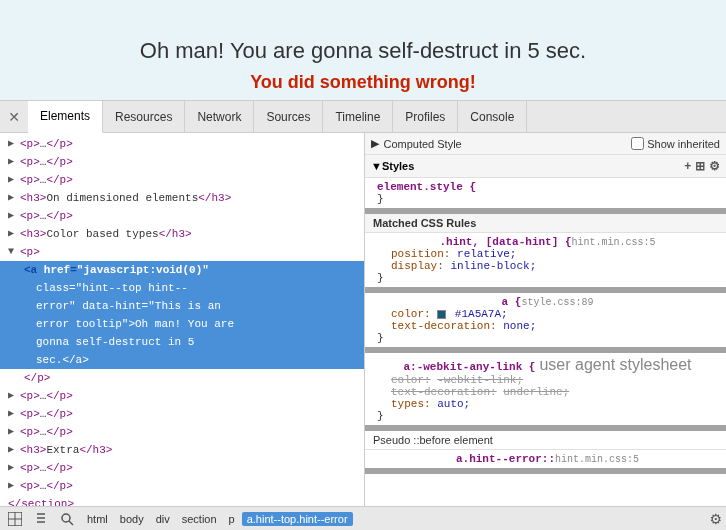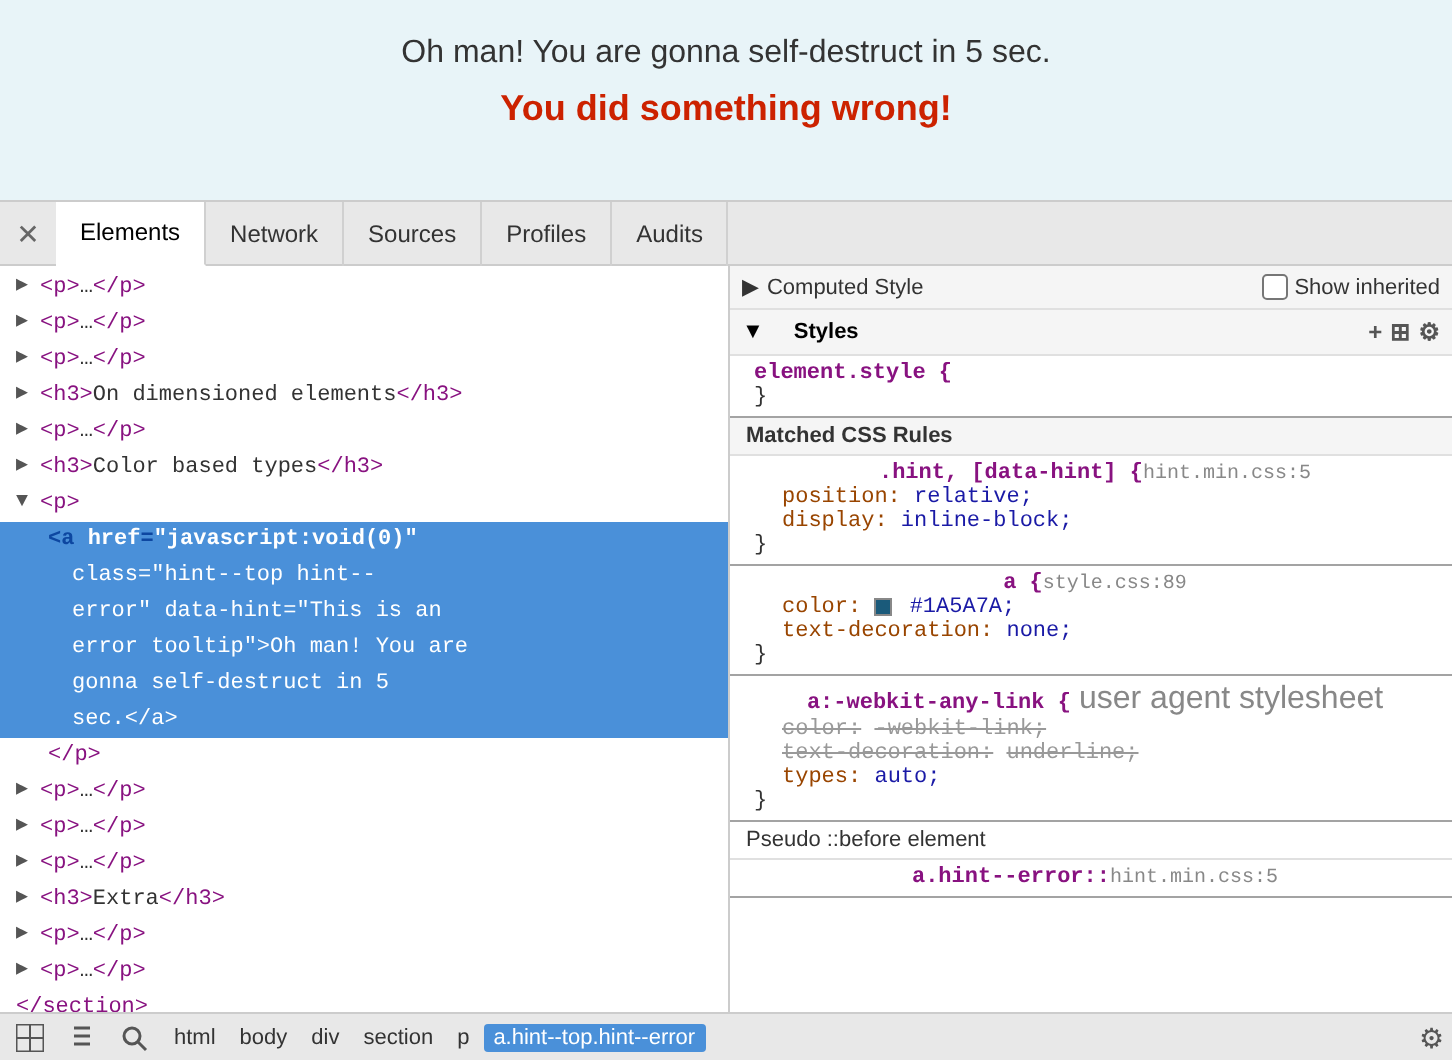--- a/index.html
+++ b/index.html
@@ -6,23 +6,24 @@
     body { font-family: Arial, sans-serif; width: 726px; height: 530px; overflow: hidden; background: #f0f8ff; }
 
     
     .preview-area {
       background: #e8f4f8;
       text-align: center;
       padding: 18px 10px 14px;
       height: 100px;
     }
     .preview-title {
-      font-size: 16px;
+      font-size: 22px;
       color: #333;
       margin-bottom: 8px;
+      margin-top: 20px;
     }
     .preview-subtitle {
       font-size: 18px;
       color: #cc2200;
       font-weight: bold;
     }
 
     
     .devtools {
       width: 726px;
@@ -158,21 +159,21 @@
       gap: 4px;
     }
     .styles-icon-btn {
       cursor: pointer;
       font-size: 12px;
       color: #555;
     }
 
     .css-rule {
       padding: 3px 8px 3px 12px;
-      border-bottom: 1px solid #a3a3a3;
+      border-bottom: 6px solid #a3a3a3;
     }
     .css-selector-line {
       display: flex;
       justify-content: center;
       align-items: baseline;
     }
     .css-selector { color: #881280; font-weight: bold; }
     .css-source { color: #888; font-size: 10px; }
     .css-prop { color: #994500; }
     .css-val { color: #1a1aa6; }
@@ -271,24 +272,26 @@
 <div class="preview-area">
   <div class="preview-title">Oh man! You are gonna self-destruct in 5 sec.</div>
   <div class="preview-subtitle">You did something wrong!</div>
 </div>
 
 <div class="devtools">
 
   <div class="tab-bar">
     <div class="tab-close">✕</div>
     <div class="tab active">Elements</div>
+    <div class="tab">Resources</div>
     <div class="tab">Network</div>
     <div class="tab">Sources</div>
+    <div class="tab">Timeline</div>
     <div class="tab">Profiles</div>
-    <div class="tab">Audits</div>
+    <div class="tab">Console</div>
   </div>
 
   <div class="main-content">
 
     <div class="html-panel">
 
       <div class="html-line">
         <span class="toggle-arrow">▶</span>
         <span class="tag">&lt;p&gt;</span>
           <span class="text-content">…</span>
@@ -404,21 +407,21 @@
       <div class="computed-style-header">
         <span class="arrow">▶</span>
         <span>Computed Style</span>
         <span style="flex:1"></span>
         <input type="checkbox" class="checkbox-inherited" style="">
         <span>Show inherited</span>
       </div>
 
       <div class="styles-block-header">
         <span class="arrow">▼</span>
-        <span style="margin-left:15px">Styles</span>
+        <span style="margin-left:0">Styles</span>
         <span style="flex:1"></span>
         <div class="styles-icons">
           <span class="styles-icon-btn">+</span>
           <span class="styles-icon-btn">⊞</span>
           <span class="styles-icon-btn">⚙</span>
         </div>
       </div>
 
       <div class="css-rule">
         <div>

